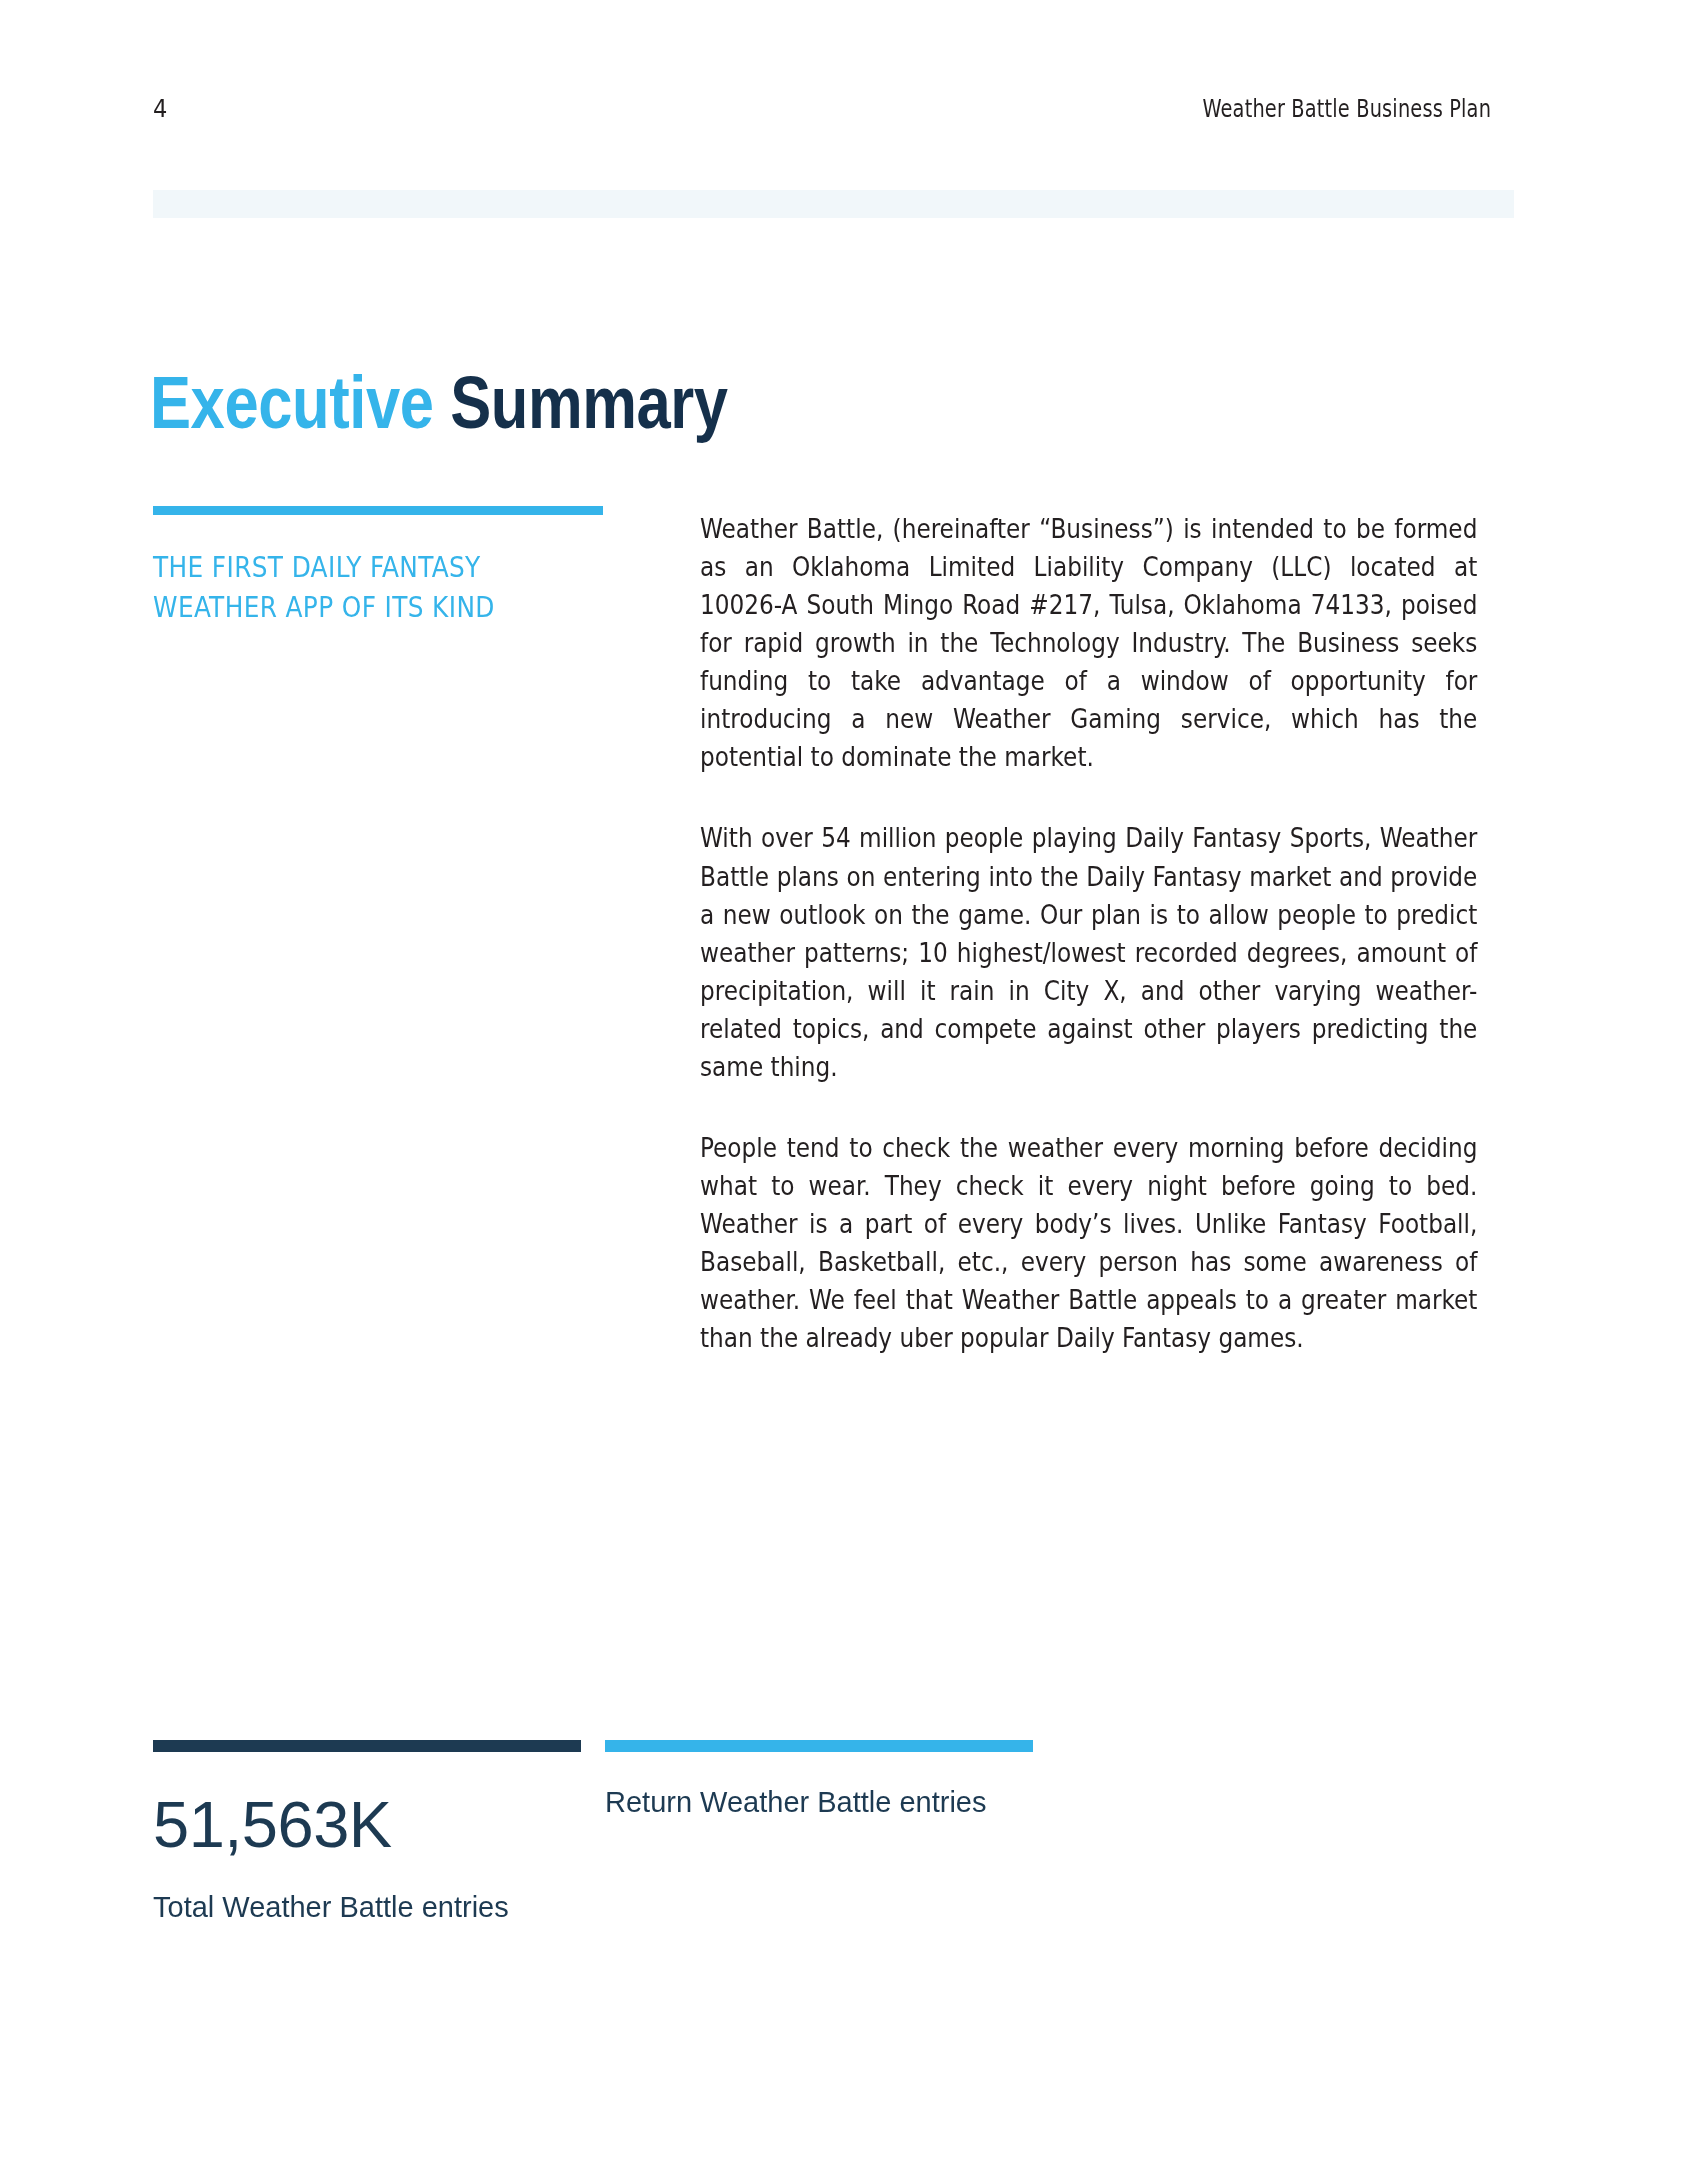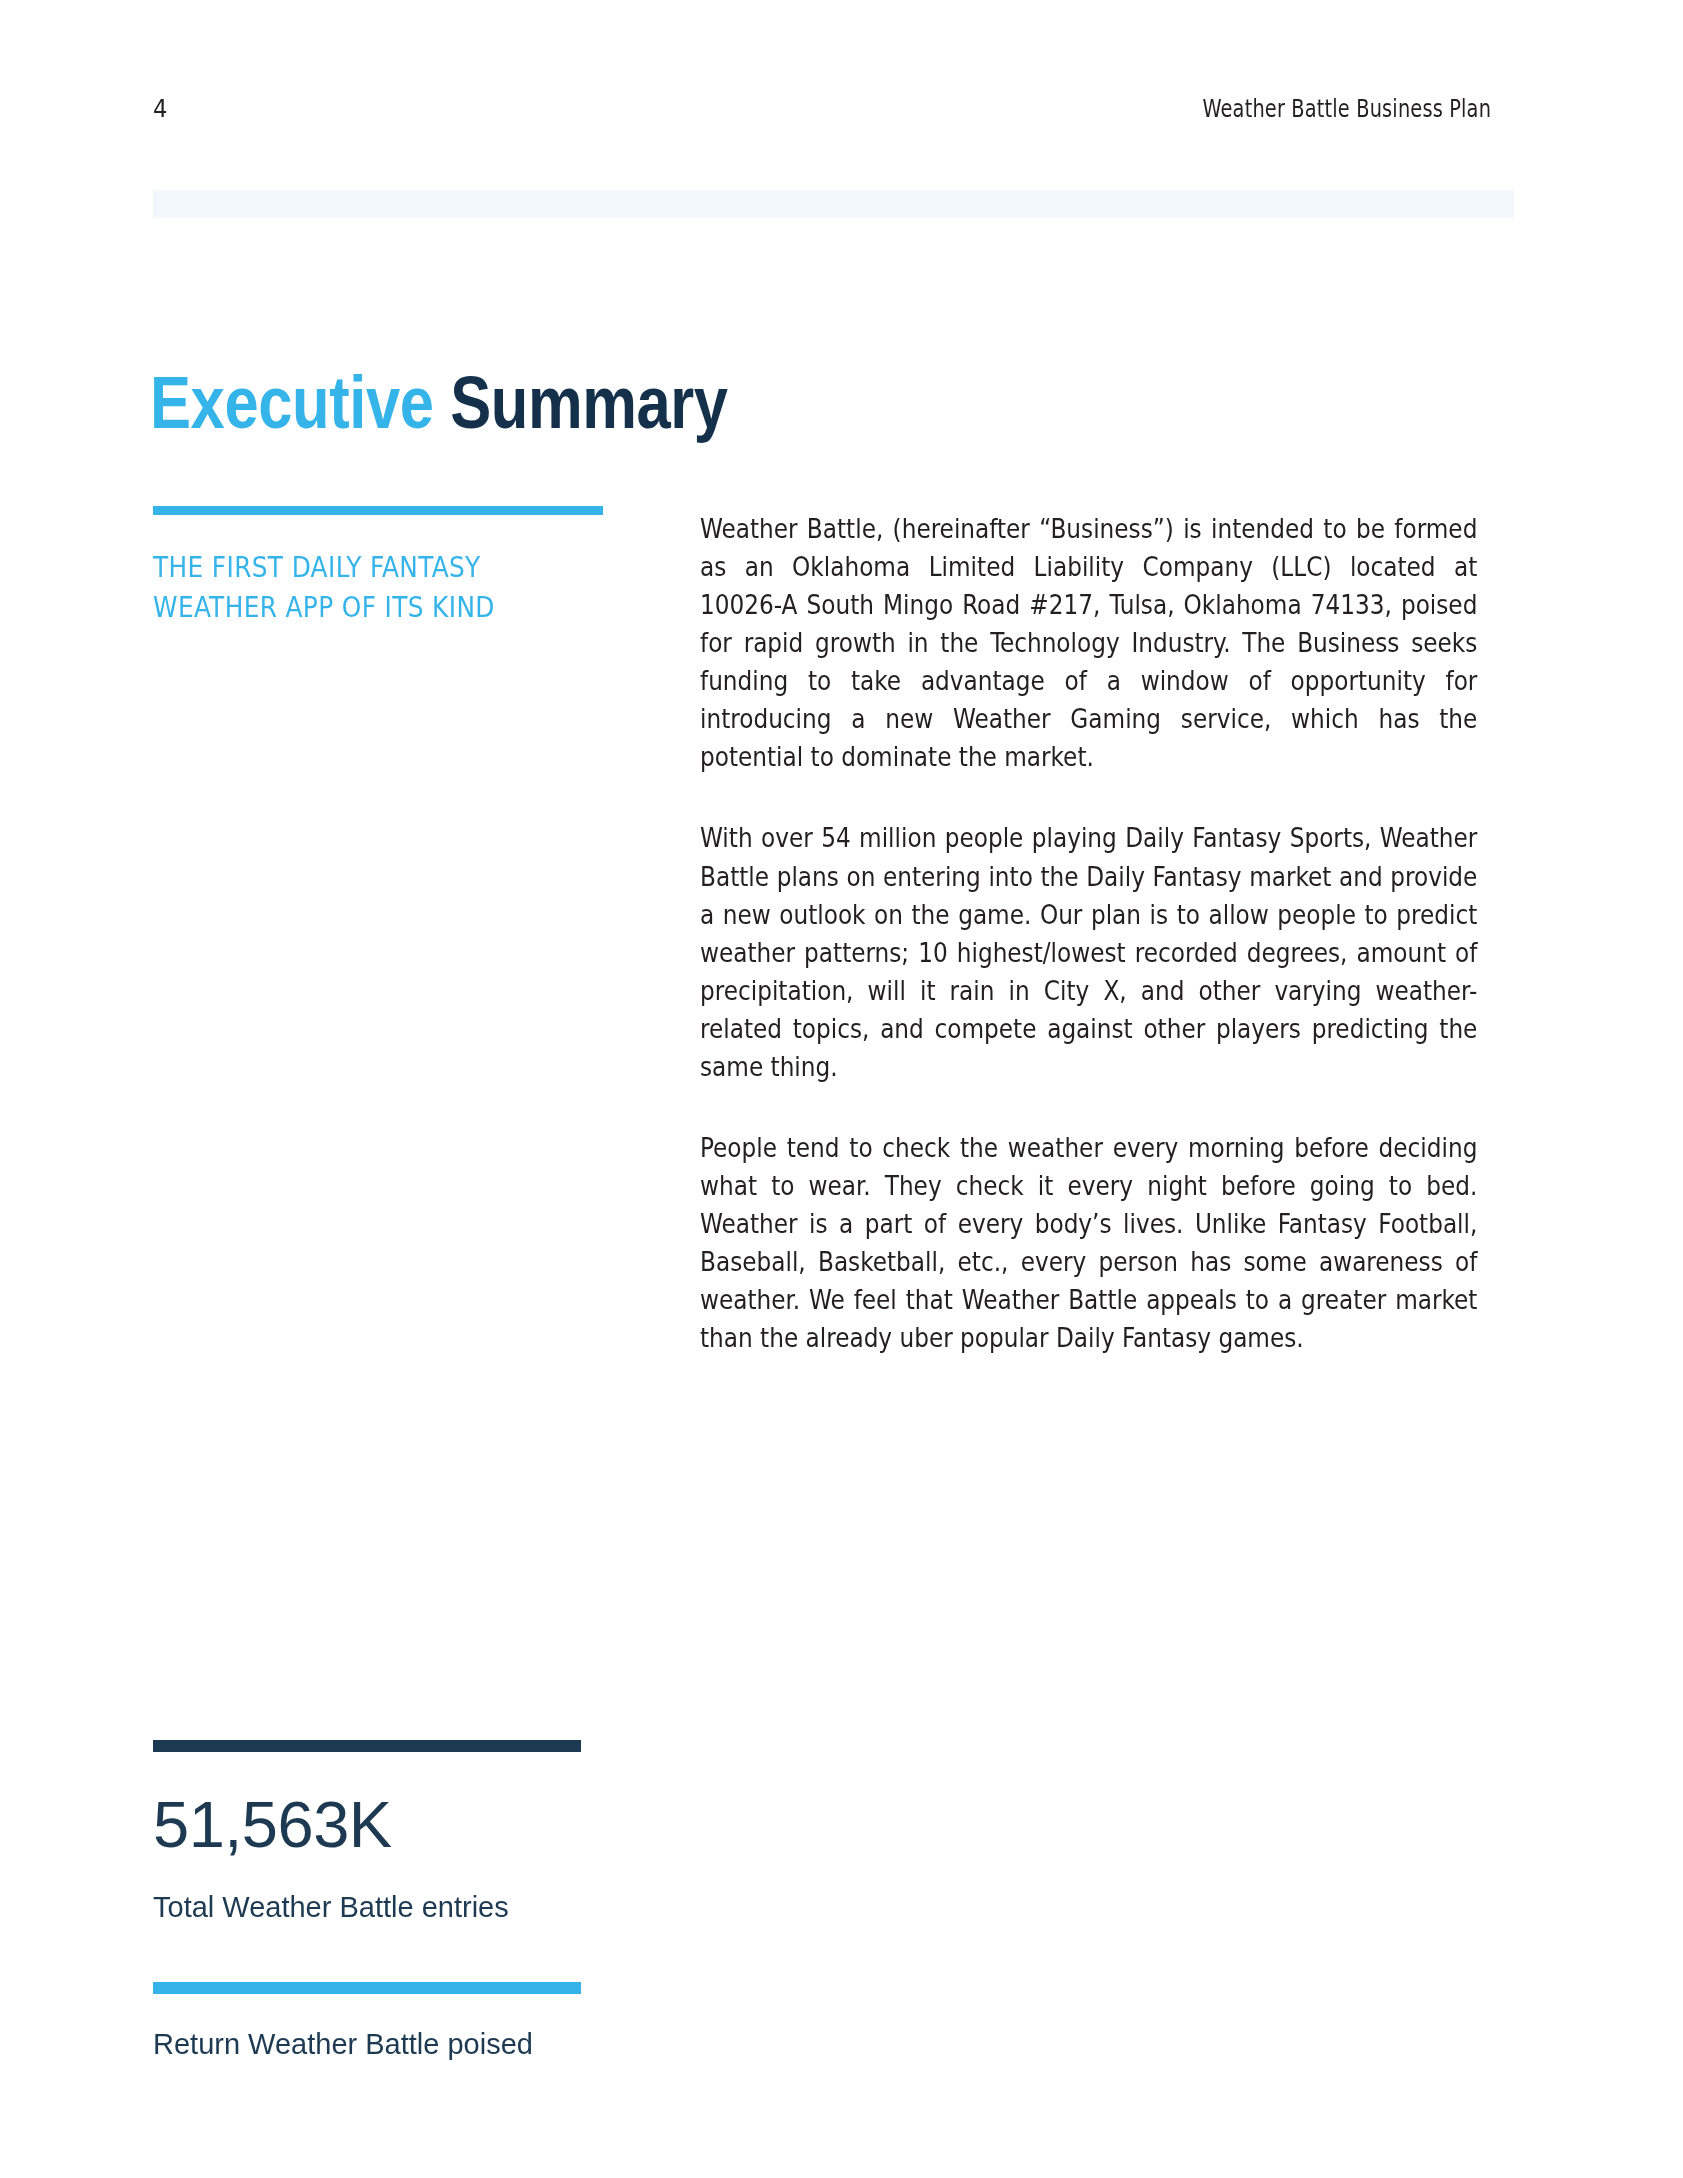--- a/index.html
+++ b/index.html
@@ -123,22 +123,21 @@
   }
   .body-col p:last-child { margin-bottom: 0; }
 
   
   .stats {
     position: absolute;
     left: 153px;
     top: 1740px;
     width: 1361px;
     display: flex;
-    gap: 54px;
-    flex-direction: column;
+    gap: 24px;
   }
   .stat {
     width: 428px;
   }
   .stat-rule {
     height: 12px;
     width: 100%;
   }
   .stat-value {
     margin-top: 40px;
@@ -196,20 +195,20 @@
   <div class="stats">
 
     <div class="stat">
       <div class="stat-rule" style="background: rgb(29, 58, 82);"></div>
       <div class="stat-value">51,563K</div>
       <div class="stat-label">Total Weather Battle entries</div>
     </div>
 
     <div class="stat">
       <div class="stat-rule" style="background: rgb(53, 180, 234);"></div>
-      <div class="stat-label">Return Weather Battle poised</div>
+      <div class="stat-label">Return Weather Battle entries</div>
     </div>
 
 
   </div>
 
 </div>
 
 
 </body></html>

